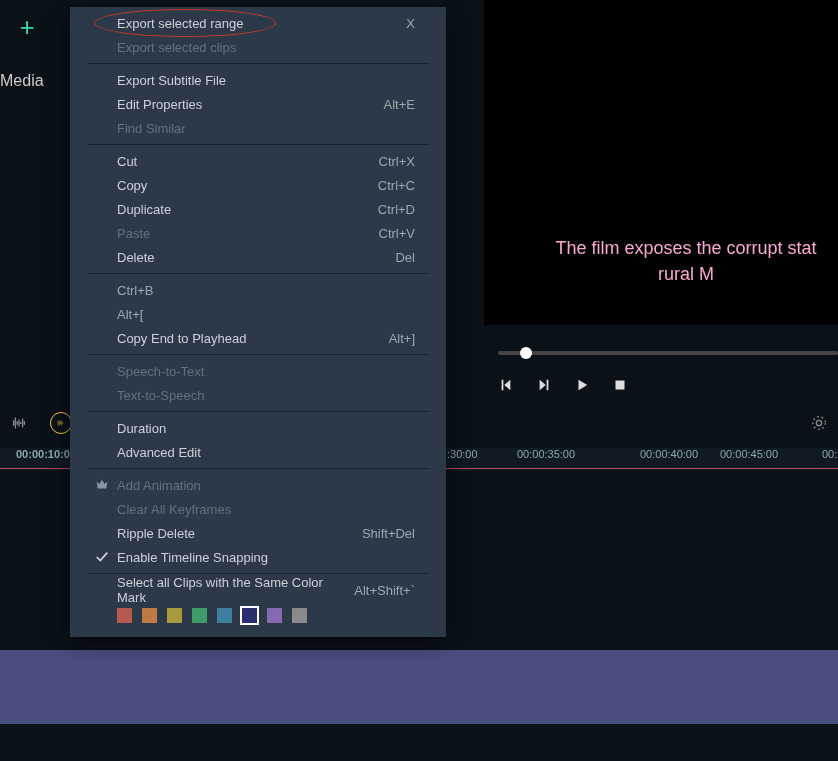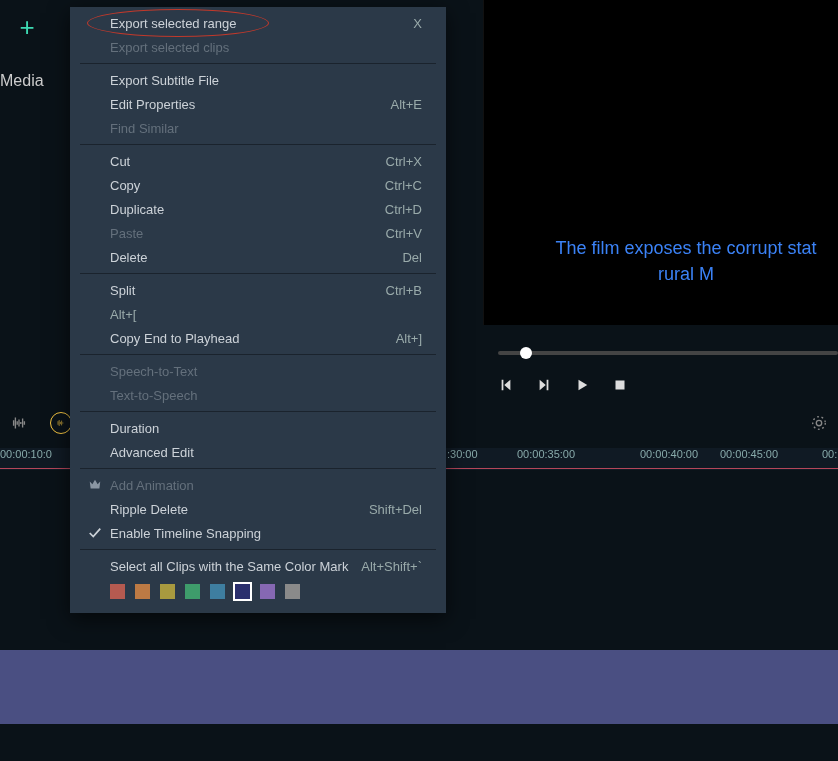--- a/index.html
+++ b/index.html
@@ -45,21 +45,21 @@
   height: 325px;
   background: #000;
   border-left: 1px solid #111;
 }
 .subtitle-text {
   position: absolute;
   bottom: 38px;
   left: 50px;
   right: 0;
   text-align: center;
-  color: #3b82f6;
+  color: #f9a8d4;
   font-size: 18px;
   line-height: 26px;
   white-space: pre;
 }
 .progress-track {
   position: absolute;
   left: 498px;
   top: 351px;
   right: 0;
   height: 4px;
@@ -163,21 +163,21 @@
 }
 
 
 .ctx {
   position: absolute;
   left: 70px;
   top: 7px;
   width: 376px;
   background: #2b3948;
   box-shadow: 0 6px 20px rgba(0,0,0,0.6);
-  padding: 4px 10px;
+  padding: 4px 17px;
 }
 .ctx-item {
   display: flex;
   align-items: center;
   padding: 0 14px 0 30px;
   height: 24px;
   color: #ccd2d8;
   cursor: pointer;
   position: relative;
 }
@@ -269,21 +269,21 @@
   <div class="tool-spacer"></div>
   <div class="tool-icon">
     <svg viewBox="0 0 20 20" width="18" height="18">
         <circle cx="10" cy="10" r="3"></circle>
         <circle cx="10" cy="10" r="7" stroke-dasharray="2 3"></circle>
       </svg>
   </div>
 </div>
 
 <div class="ruler">
-    <div class="ruler-tick" style="left: 0px;">00:00:10:0</div>
+    <div class="ruler-tick" style="left: 16px; font-weight: bold;">00:00:10:0</div>
     <div class="ruler-tick" style="left: 447px;">:30:00</div>
     <div class="ruler-tick" style="left: 517px;">00:00:35:00</div>
     <div class="ruler-tick" style="left: 640px;">00:00:40:00</div>
     <div class="ruler-tick" style="left: 720px;">00:00:45:00</div>
     <div class="ruler-tick" style="left: 822px;">00:</div>
   </div>
 <div class="ruler-line"></div>
 
 <div class="playhead" style="left:80px;">
   <div class="playhead-head"></div>
@@ -329,21 +329,20 @@
     <div class="ctx-item disabled">
       <span class="ctx-label">Paste</span>
       <span class="ctx-short">Ctrl+V</span>
     </div>
     <div class="ctx-item">
       <span class="ctx-label">Delete</span>
       <span class="ctx-short">Del</span>
     </div>
     <div class="ctx-sep"></div>
     <div class="ctx-item">
-      <span class="ctx-label">Split</span>
       <span class="ctx-short">Ctrl+B</span>
     </div>
     <div class="ctx-item">
       <span class="ctx-short">Alt+[</span>
     </div>
     <div class="ctx-item">
       <span class="ctx-label">Copy End to Playhead</span>
       <span class="ctx-short">Alt+]</span>
     </div>
     <div class="ctx-sep"></div>
@@ -361,20 +360,23 @@
       <span class="ctx-label">Advanced Edit</span>
     </div>
     <div class="ctx-sep"></div>
     <div class="ctx-item disabled">
       <span class="ctx-icon-left">
         <svg viewBox="0 0 16 16" width="14" height="14">
           <path fill="#8a96a3" d="M2 4l3 3 3-5 3 5 3-3-1 8H3L2 4z"></path>
         </svg>
       </span>
       <span class="ctx-label">Add Animation</span>
+    </div>
+    <div class="ctx-item disabled">
+      <span class="ctx-label">Clear All Keyframes</span>
     </div>
     <div class="ctx-item">
       <span class="ctx-label">Ripple Delete</span>
       <span class="ctx-short">Shift+Del</span>
     </div>
     <div class="ctx-item">
       <span class="ctx-icon-left">
         <svg viewBox="0 0 16 16" width="14" height="14">
           <path fill="none" stroke="#ccd2d8" stroke-width="2" d="M2 8l4 4 8-9"></path>
         </svg>

